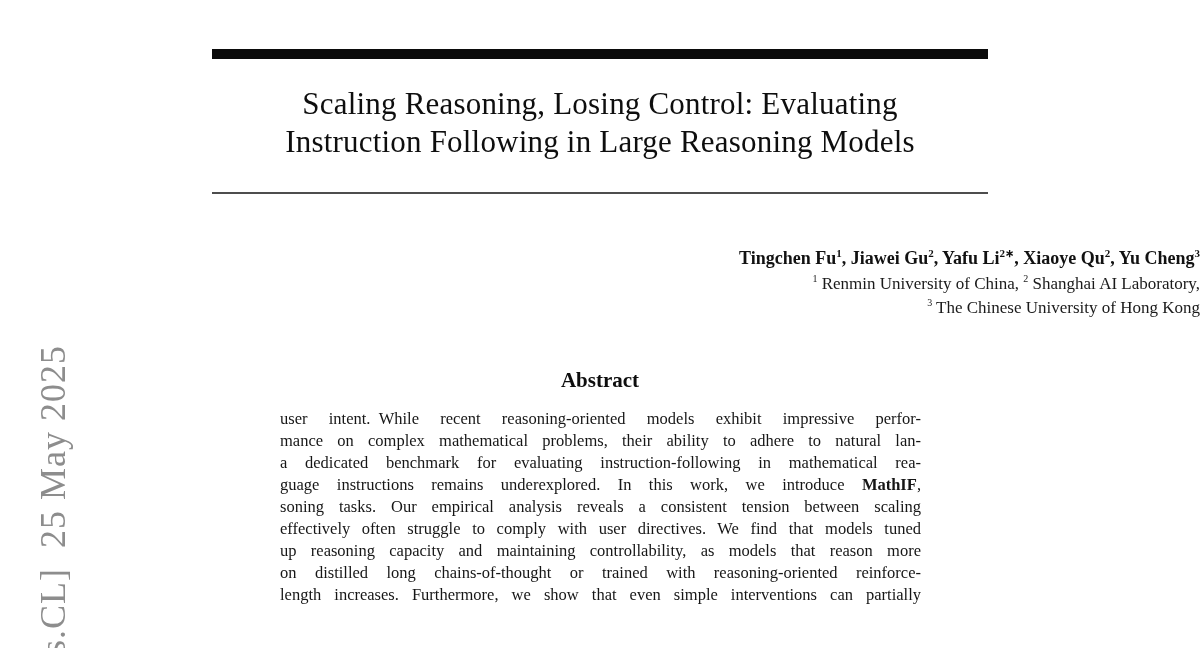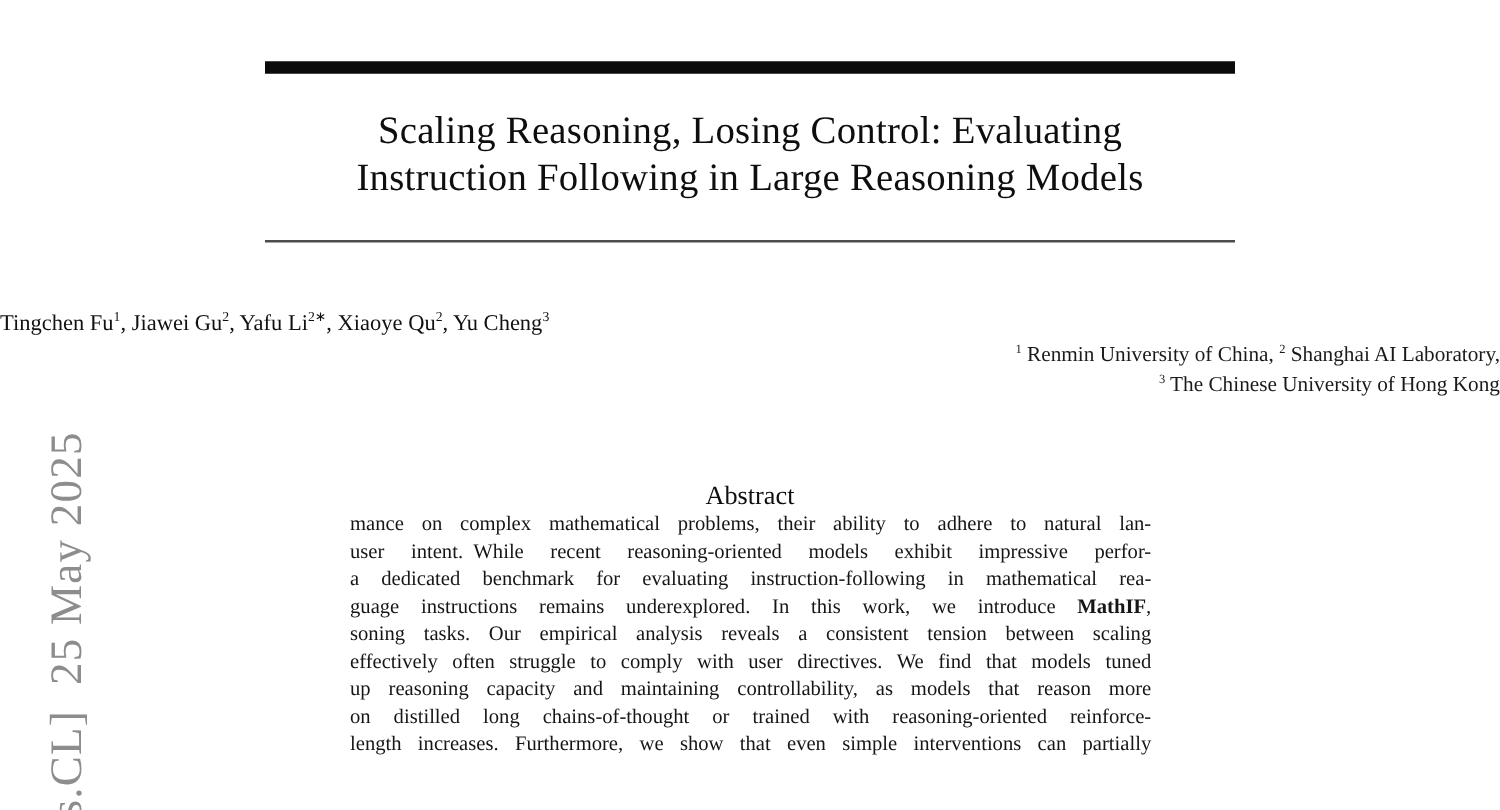--- a/index.html
+++ b/index.html
@@ -31,46 +31,46 @@
     text-align:center;
     font-size:31px;
     line-height:38px;
     font-weight:normal;
     color:#0e0e0e;
     letter-spacing:0.2px;
   }
   .authors{
     position:absolute;
     left:0; right:0; top:246px;
-    text-align:left;
+    text-align:right;
     font-size:18px;
     line-height:24px;
-    font-weight:normal;
+    font-weight:bold;
     color:#111111;
   }
   .authors sup{font-size:11px; line-height:0;}
   .affil{
     position:absolute;
     left:0; right:0;
     text-align:right;
     font-size:17px;
     line-height:24px;
     color:#1a1a1a;
   }
   .affil sup{font-size:10px; line-height:0;}
   .affil-1{top:272px;}
   .affil-2{top:296px;}
   .abstract-heading{
     position:absolute;
     left:0; right:0; top:367px;
-    margin:16px;
+    margin:0;
     text-align:center;
     font-size:21px;
     line-height:26px;
-    font-weight:normal;
+    font-weight:bold;
     color:#0e0e0e;
   }
   .abstract-body{
     position:absolute;
     left:280px; top:408px;
     width:641px;
     font-size:16.5px;
     line-height:22px;
     color:#161616;
   }
@@ -108,22 +108,22 @@
 
   <div class="authors"><span>Tingchen Fu</span><sup>1</sup><span>, Jiawei Gu</span><sup>2</sup><span>, Yafu Li</span><sup>2∗</sup><span>, Xiaoye Qu</span><sup>2</sup><span>, Yu Cheng</span><sup>3</sup></div>
 
   <div class="affil affil-1"><sup>1</sup><span> Renmin University of China, </span><sup>2</sup><span> Shanghai AI Laboratory,</span></div>
 
   <div class="affil affil-2"><sup>3</sup><span> The Chinese University of Hong Kong</span></div>
 
   <h2 class="abstract-heading">Abstract</h2>
 
   <div class="abstract-body">
+    <div class="absline">user intent. While recent reasoning-oriented models exhibit impressive perfor-</div>
     <div class="absline">mance on complex mathematical problems, their ability to adhere to natural lan-</div>
-    <div class="absline">user intent. While recent reasoning-oriented models exhibit impressive perfor-</div>
     <div class="absline">a dedicated benchmark for evaluating instruction-following in mathematical rea-</div>
     <div class="absline"><span>guage instructions remains underexplored. In this work, we introduce </span><span class="b">MathIF</span><span>,</span></div>
     <div class="absline">soning tasks. Our empirical analysis reveals a consistent tension between scaling</div>
     <div class="absline">effectively often struggle to comply with user directives. We find that models tuned</div>
     <div class="absline">up reasoning capacity and maintaining controllability, as models that reason more</div>
     <div class="absline">on distilled long chains-of-thought or trained with reasoning-oriented reinforce-</div>
     <div class="absline">length increases. Furthermore, we show that even simple interventions can partially</div>
   </div>
 
 </div>

